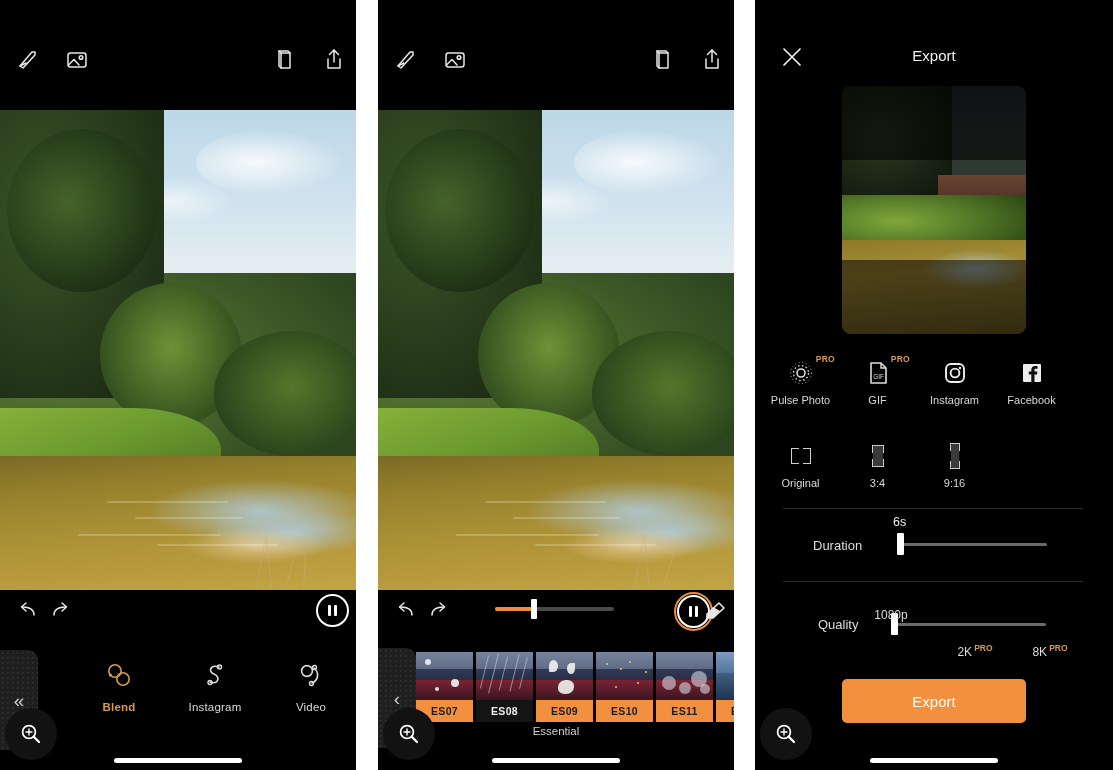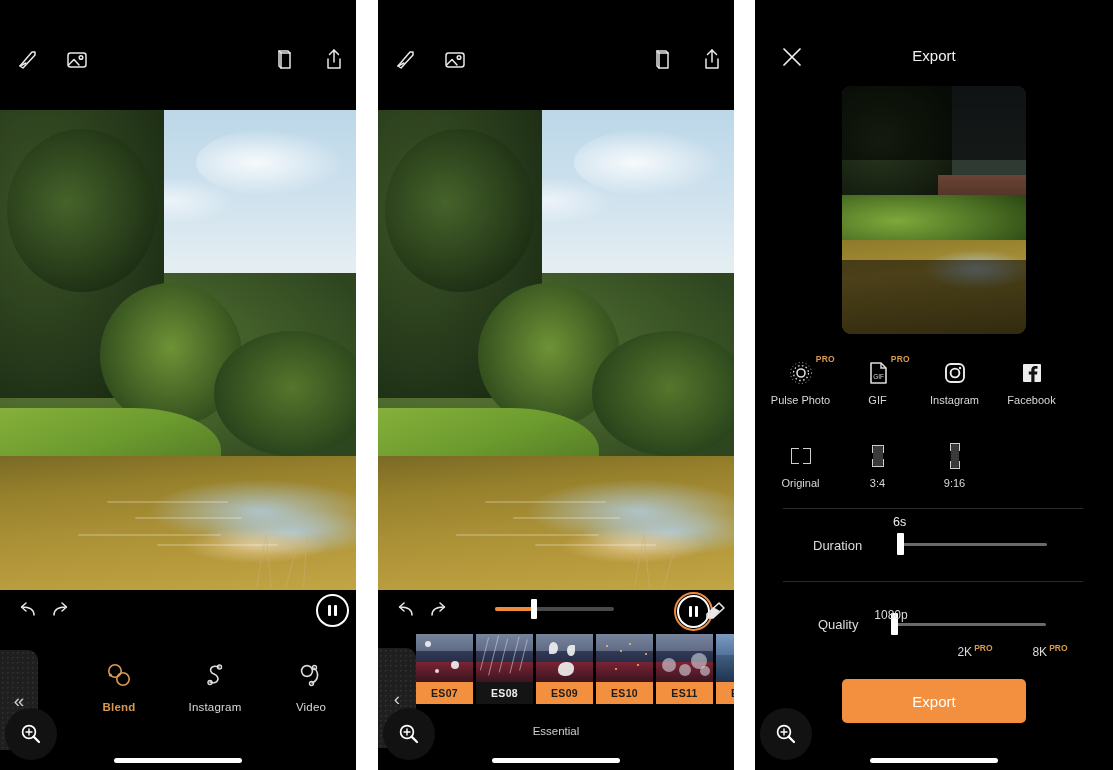--- a/index.html
+++ b/index.html
@@ -370,21 +370,21 @@
         <svg width="26" height="24" viewBox="0 0 26 24">
           <path d="M4 18 L10 18 L21 8 L16 3 L4 14 Z" fill="none" stroke="#e8e8e8" stroke-width="1.6" stroke-linejoin="round"></path>
           <path d="M4 18 L10 18 L17 11 L10 7 Z" fill="#e8e8e8"></path>
         </svg>
       </div>
 
       <div class="handle" style="left:0;top:58px">
         <span class="chev">‹</span>
       </div>
 
-      <div class="filmstrip" style="left:38px;top:44px;width:372px">
+      <div class="filmstrip" style="left:38px;top:62px;width:372px">
         <div class="filmcell">
           <div class="fc-img">
             <div class="fc-sky"></div>
               <div class="fc-ridge"></div>
               <div class="fc-red"></div>
             <div class="flake" style="left:16%;top:14%;width:6px;height:6px"></div>
             <div class="flake" style="left:62%;top:56%;width:8px;height:8px"></div>
             <div class="flake" style="left:34%;top:72%;width:4px;height:4px"></div>
           </div>
           <div class="fc-lab">ES07</div>

